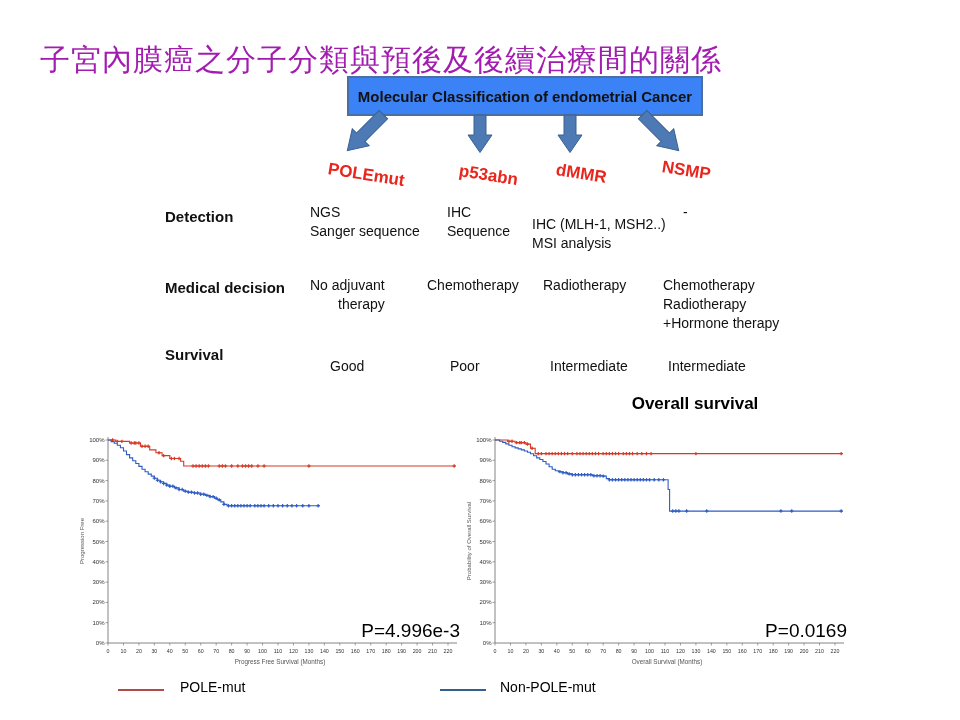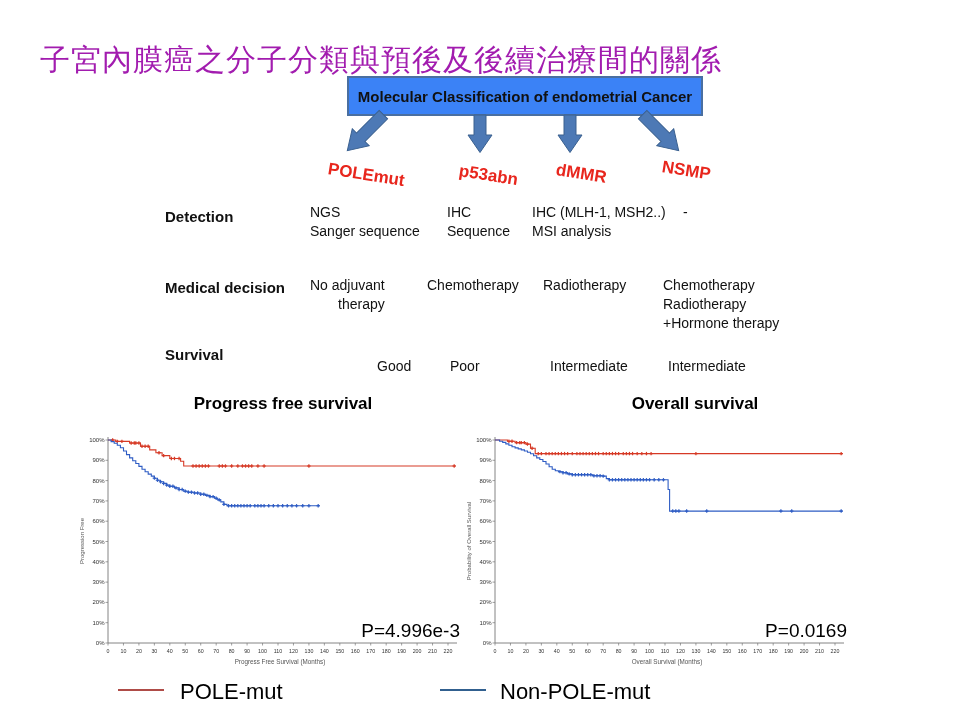--- a/index.html
+++ b/index.html
@@ -32,49 +32,49 @@
   .cat-1{left:459px;top:161px;}
   .cat-2{left:556px;top:160px;}
   .cat-3{left:662px;top:157px;}
   .trow{position:absolute;left:0;width:960px;color:#111;}
   .trow .rlabel{position:absolute;font-size:15px;font-weight:bold;white-space:nowrap;}
   .trow .cell{position:absolute;font-size:14px;line-height:19px;white-space:pre-line;}
   .row-detection{top:203px;}
   .row-detection .rlabel{left:165px;top:5px;}
   .row-detection .c0{left:310px;}
   .row-detection .c1{left:447px;}
-  .row-detection .c2{left:532px;}
+  .row-detection .c2{left:532px;margin-top:12px;}
   .row-detection .c3{left:683px;}
   .row-medical{top:276px;}
   .row-medical .rlabel{left:165px;top:3px;}
   .row-medical .c0{left:310px;text-align:right;}
   .row-medical .c1{left:427px;}
   .row-medical .c2{left:543px;}
   .row-medical .c3{left:663px;}
   .row-prognosis{top:346px;}
   .row-prognosis .rlabel{left:165px;top:0px;}
-  .row-prognosis .c0{left:330px;top:11px;margin-left:47px;}
+  .row-prognosis .c0{left:330px;top:11px;}
   .row-prognosis .c1{left:450px;top:11px;}
   .row-prognosis .c2{left:550px;top:11px;}
   .row-prognosis .c3{left:668px;top:11px;}
   .chart-title{
     position:absolute;top:394px;width:240px;text-align:center;
     font-size:17px;font-weight:bold;color:#000;
   }
   .chart-title-pfs{left:163px;}
   .chart-title-os{left:575px;}
   .chart{position:absolute;top:425px;width:390px;height:250px;}
   .chart-pfs{left:75px;}
   .chart-os{left:462px;}
   .chart svg{font-family:"Liberation Sans","DejaVu Sans",sans-serif;}
   .legend{position:absolute;left:0;top:678px;width:960px;height:26px;}
   .legend-line{position:absolute;top:11px;width:46px;height:2px;}
   .legend-line-0{left:118px;}
   .legend-line-1{left:440px;}
-  .legend-label{position:absolute;top:1px;font-size:22px;color:#000;white-space:nowrap;}
+  .legend-label{position:absolute;top:1px;font-size:14px;color:#000;white-space:nowrap;}
   .legend-label-0{left:180px;}
   .legend-label-1{left:500px;}
   .footnote{
     position:absolute;left:708px;top:695px;font-size:15px;font-weight:600;color:#000;white-space:nowrap;
   }
 </style>
 </head>
 <body>
 
 <div class="slide">
@@ -126,21 +126,20 @@
   </div>
 
   <div class="trow row-prognosis">
     <span class="rlabel">Survival</span>
     <span class="cell c0">Good</span>
     <span class="cell c1">Poor</span>
     <span class="cell c2">Intermediate</span>
     <span class="cell c3">Intermediate</span>
   </div>
 
-  <div class="chart-title chart-title-pfs">Progress free survival</div>
   <div class="chart-title chart-title-os">Overall survival</div>
 
   <div class="chart chart-pfs">
     <svg width="390" height="250" viewBox="0 0 390 250">
         <line x1="33" y1="12" x2="33" y2="218" stroke="#777" stroke-width="0.9"></line>
         <line x1="33" y1="218" x2="382" y2="218" stroke="#777" stroke-width="0.9"></line>
         <line x1="30.5" y1="218" x2="33" y2="218" stroke="#777" stroke-width="0.7"></line>
         <text x="29.5" y="220" text-anchor="end" font-size="6" fill="#333">0%</text>
         <line x1="30.5" y1="197.7" x2="33" y2="197.7" stroke="#777" stroke-width="0.7"></line>
         <text x="29.5" y="199.7" text-anchor="end" font-size="6" fill="#333">10%</text>

